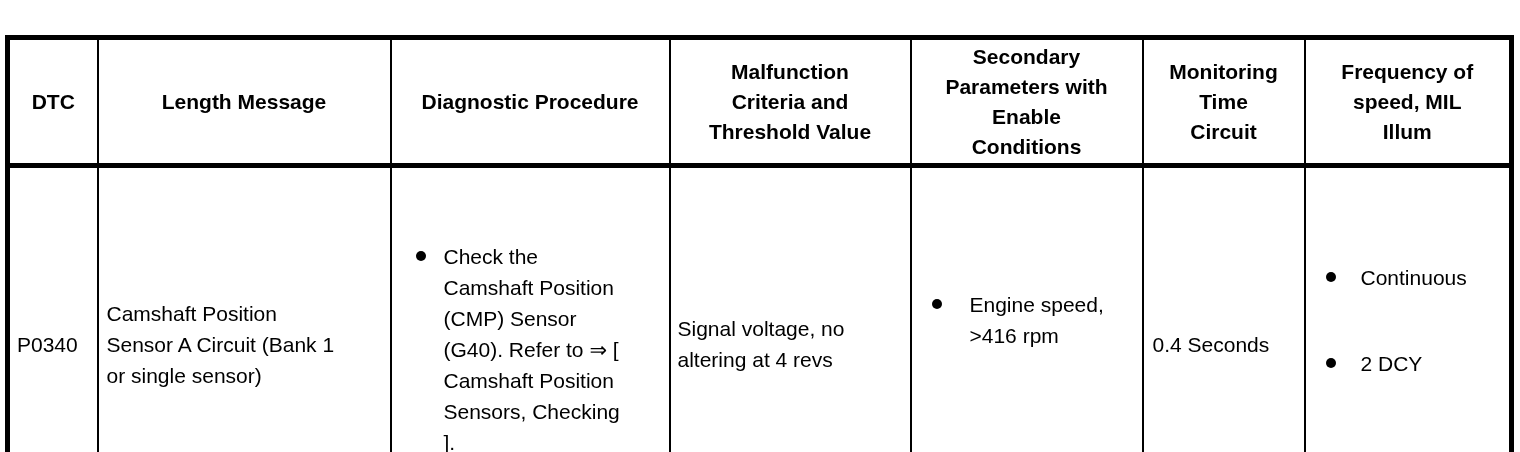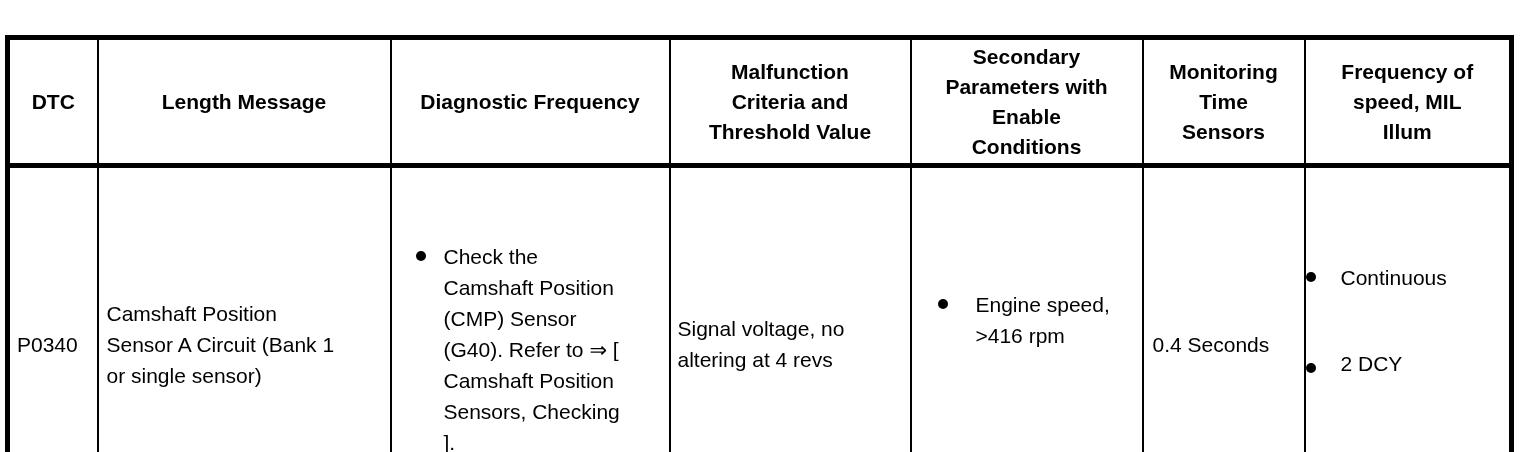--- a/index.html
+++ b/index.html
@@ -74,56 +74,56 @@
     border-radius: 50%;
     background: #000000;
     margin-top: 10px;
   }
   .bullet-text { white-space: pre-line; }
 
   
   td.cell-diag ul.bullet-list { padding-left: 24px; }
   td.cell-diag span.bullet    { margin-right: 18px; }
 
-  td.cell-sec ul.bullet-list { padding-left: 26px; margin-bottom: 48px; }
+  td.cell-sec ul.bullet-list { padding-left: 20px; margin-bottom: 48px; }
   td.cell-sec span.bullet    { margin-right: 28px; }
 
-  td.cell-freq ul.bullet-list { margin-bottom: 48px; }
+  td.cell-freq ul.bullet-list { padding-left: 20px; margin-bottom: 48px; }
   td.cell-freq span.bullet    { margin-right: 25px; }
-  td.cell-freq li + li        { margin-top: 24px; align-items: center; }
+  td.cell-freq li + li        { margin-top: 24px; }
 </style>
 </head>
 <body>
 
 <div class="page">
   <table class="dtc-table">
     <colgroup>
       <col style="width:90px">
       <col style="width:293px">
       <col style="width:279px">
       <col style="width:241px">
       <col style="width:232px">
       <col style="width:162px">
       <col style="width:207px">
     </colgroup>
     <tbody>
       <tr class="header-row">
         <th>DTC</th>
         <th>Length Message</th>
-        <th>Diagnostic Frequency</th>
+        <th>Diagnostic Procedure</th>
         <th>Malfunction
 Criteria and
 Threshold Value</th>
         <th>Secondary
 Parameters with
 Enable
 Conditions</th>
         <th>Monitoring
 Time
-Sensors</th>
+Circuit</th>
         <th>Frequency of
 speed, MIL
 Illum</th>
       </tr>
       <tr class="body-row">
         <td class="cell-dtc">P0340</td>
         <td class="cell-error">Camshaft Position
 Sensor A Circuit (Bank 1
 or single sensor)</td>
         <td class="cell-diag">

